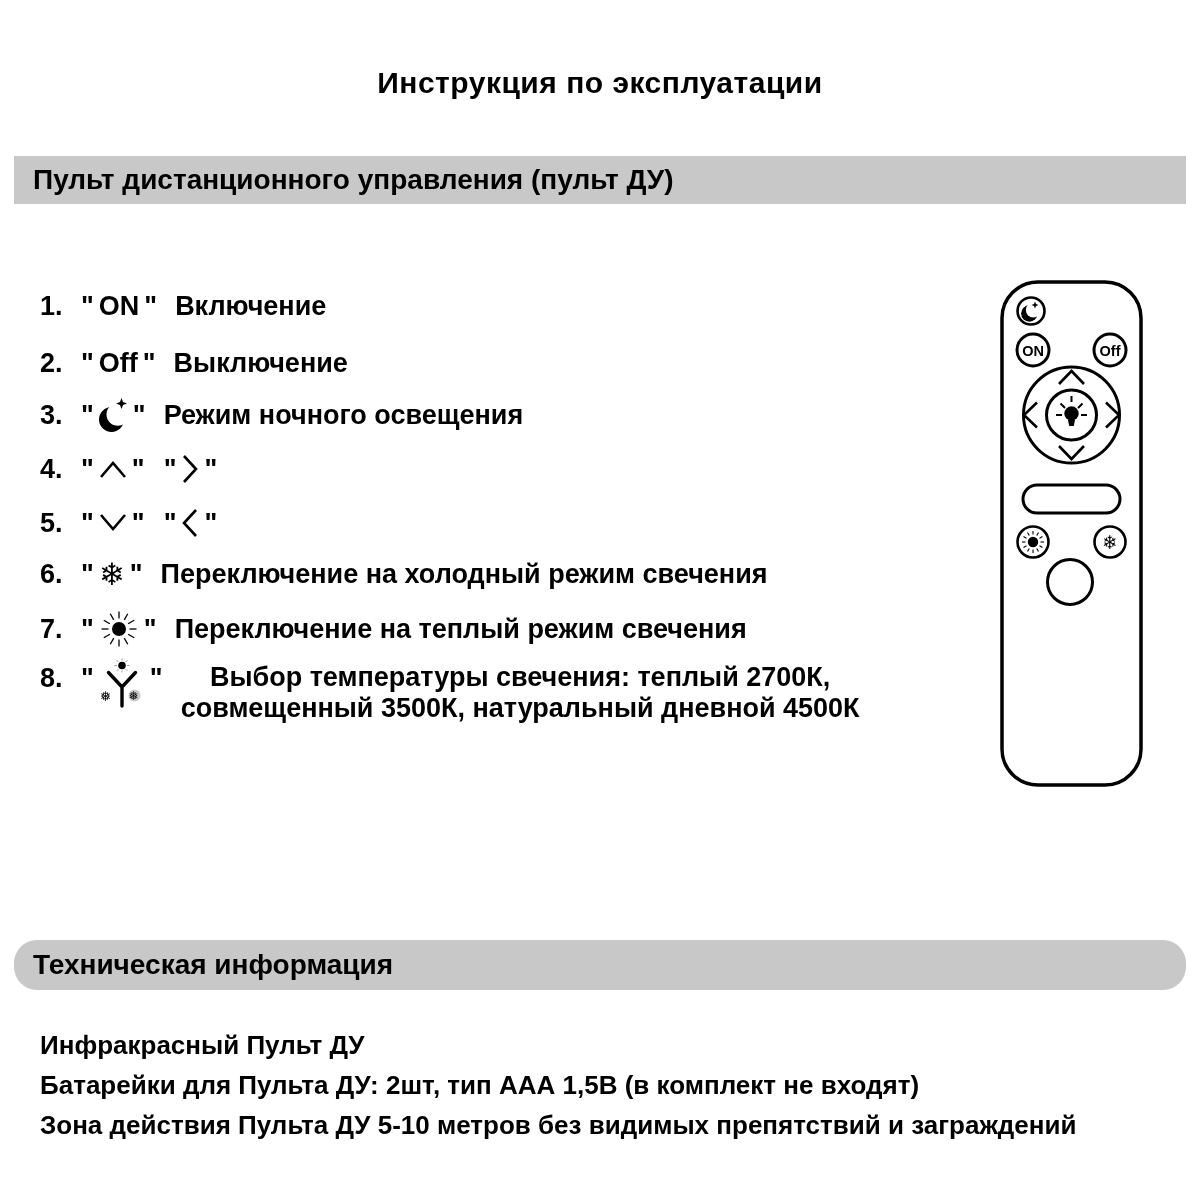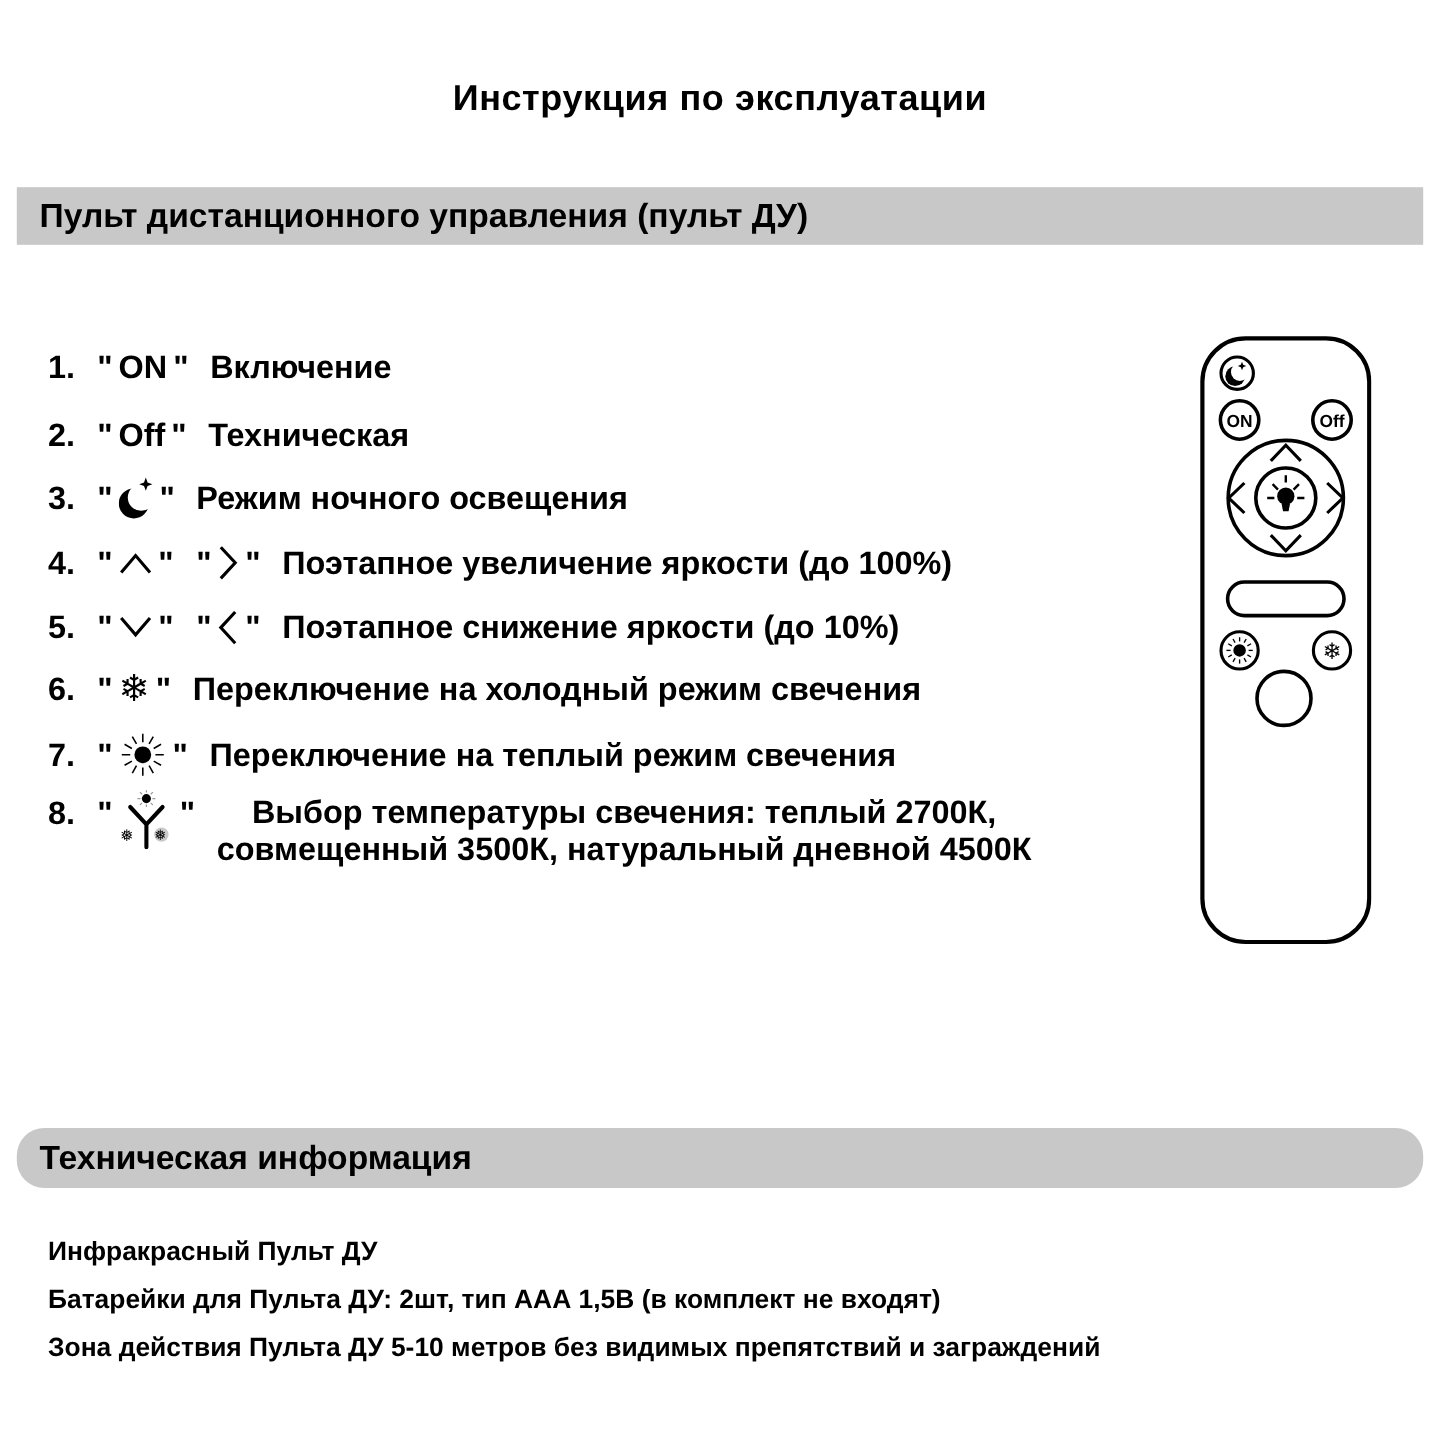--- a/index.html
+++ b/index.html
@@ -41,21 +41,21 @@
   .desc-block { margin-left:13px; display:flex; flex-direction:column;text-align:center; }
   .desc-block span { display:block; line-height:31px; }
 
   .snow {
     font-family:"DejaVu Sans", sans-serif;
     font-weight:normal; font-size:31px; line-height:1;
   }
 
   .tech-line {
     position:absolute; left:40px;
-    font-size:22px; font-weight:bold; white-space:nowrap;
+    font-size:26px; font-weight:bold; white-space:nowrap;
   }
 
   .remote { position:absolute; left:1000px; top:280px; }
   svg text { font-family:"Liberation Sans", sans-serif; font-weight:bold; fill:#000; }
   svg text.sf { font-family:"DejaVu Sans", sans-serif; font-weight:normal; }
 </style>
 </head>
 <body>
 
 <div class="page">
@@ -72,21 +72,21 @@
     <span>ON</span>
     <span class="qm">"</span>
     <span class="desc">Включение</span>
   </div>
 
   <div class="row" style="top:348px">
     <span class="num">2.</span>
     <span class="qm">"</span>
     <span>Off</span>
     <span class="qm">"</span>
-    <span class="desc">Техническая</span>
+    <span class="desc">Выключение</span>
   </div>
 
   <div class="row" style="top:396px">
     <span class="num">3.</span>
     <span class="qm">"</span>
     <span class="icon">
       <svg width="29" height="38" viewBox="0 0 29 38">
         <circle cx="12.5" cy="23.5" r="12.5" fill="#000"></circle>
         <circle cx="18.7" cy="18.5" r="11.2" fill="#fff"></circle>
         <path d="M22.5 2 L24 6 L28 7.5 L24 9 L22.5 13 L21 9 L17 7.5 L21 6 Z" fill="#000"></path>
@@ -105,40 +105,38 @@
         </svg>
     </span>
     <span class="qm">"</span>
     <span class="qm qm2">"</span>
     <span class="icon">
       <svg width="18" height="32" viewBox="0 0 18 32">
           <polyline points="3,3 15,16 3,29" fill="none" stroke="#000" stroke-width="2.6"></polyline>
         </svg>
     </span>
     <span class="qm">"</span>
-    <span class="desc">Поэтапное увеличение яркости (до 100%)</span>
   </div>
 
   <div class="row" style="top:507px">
     <span class="num">5.</span>
     <span class="qm">"</span>
     <span class="icon">
       <svg width="28" height="22" viewBox="0 0 28 22">
           <polyline points="2,3 14,17 26,3" fill="none" stroke="#000" stroke-width="2.6"></polyline>
         </svg>
     </span>
     <span class="qm">"</span>
     <span class="qm qm2">"</span>
     <span class="icon">
       <svg width="18" height="32" viewBox="0 0 18 32">
           <polyline points="15,3 3,16 15,29" fill="none" stroke="#000" stroke-width="2.6"></polyline>
         </svg>
     </span>
     <span class="qm">"</span>
-    <span class="desc">Поэтапное снижение яркости (до 10%)</span>
   </div>
 
   <div class="row" style="top:559px">
     <span class="num">6.</span>
     <span class="qm">"</span>
     <span class="icon snow">❄</span>
     <span class="qm">"</span>
     <span class="desc">Переключение на холодный режим свечения</span>
   </div>
 

